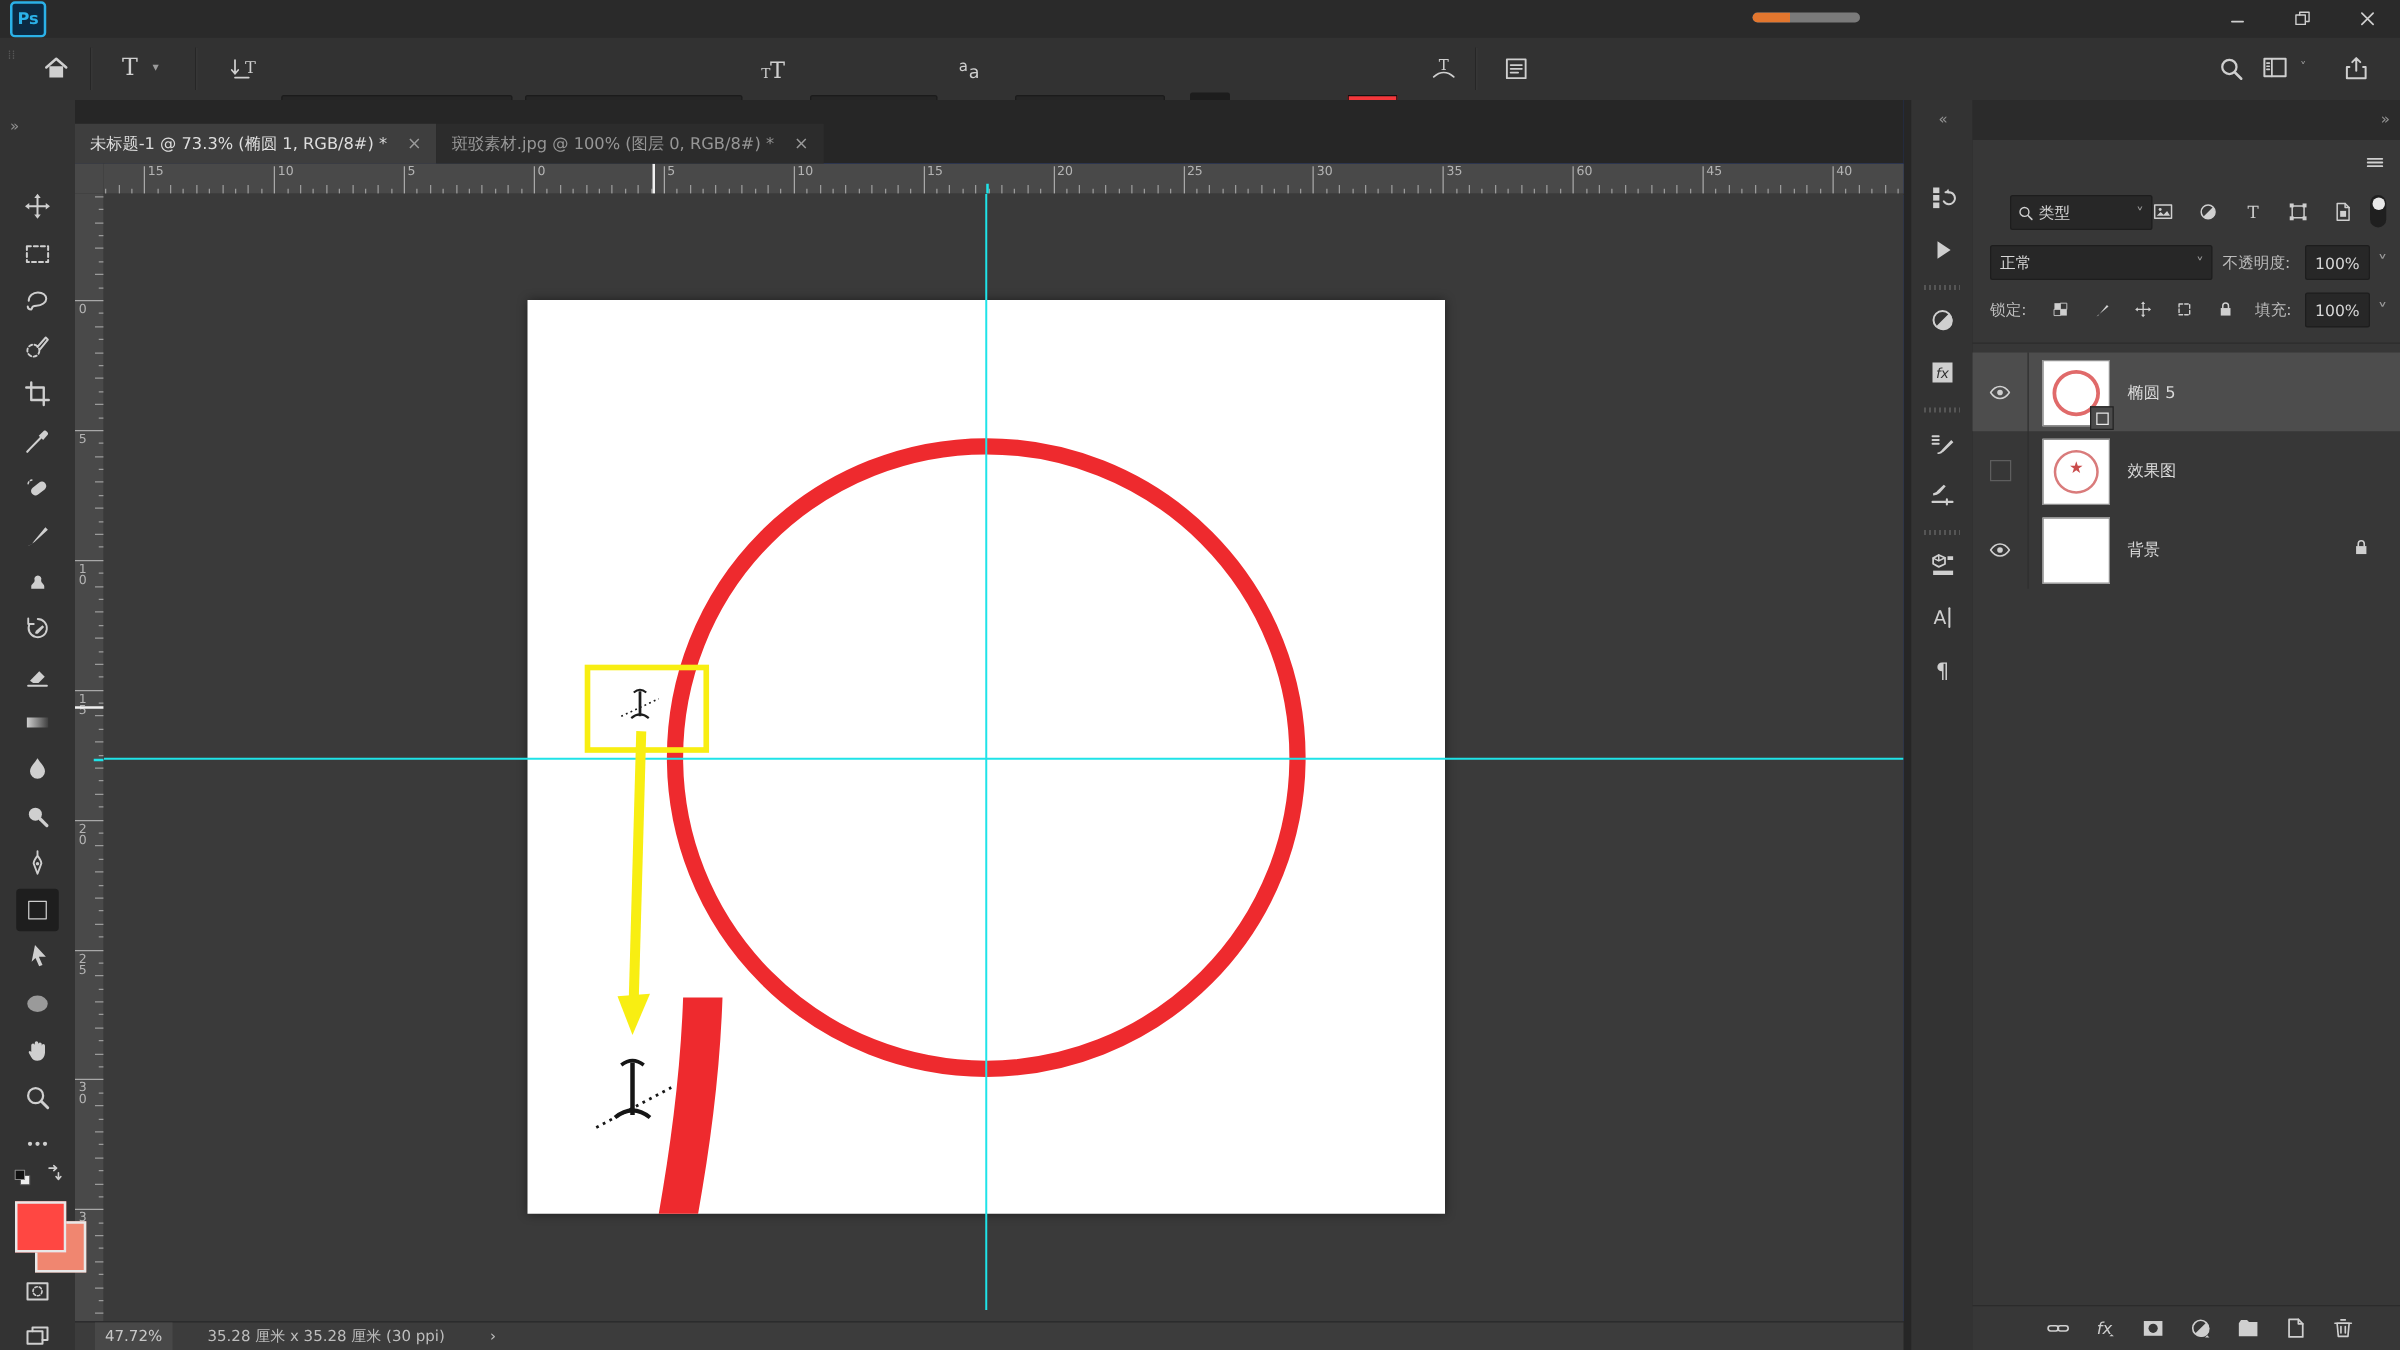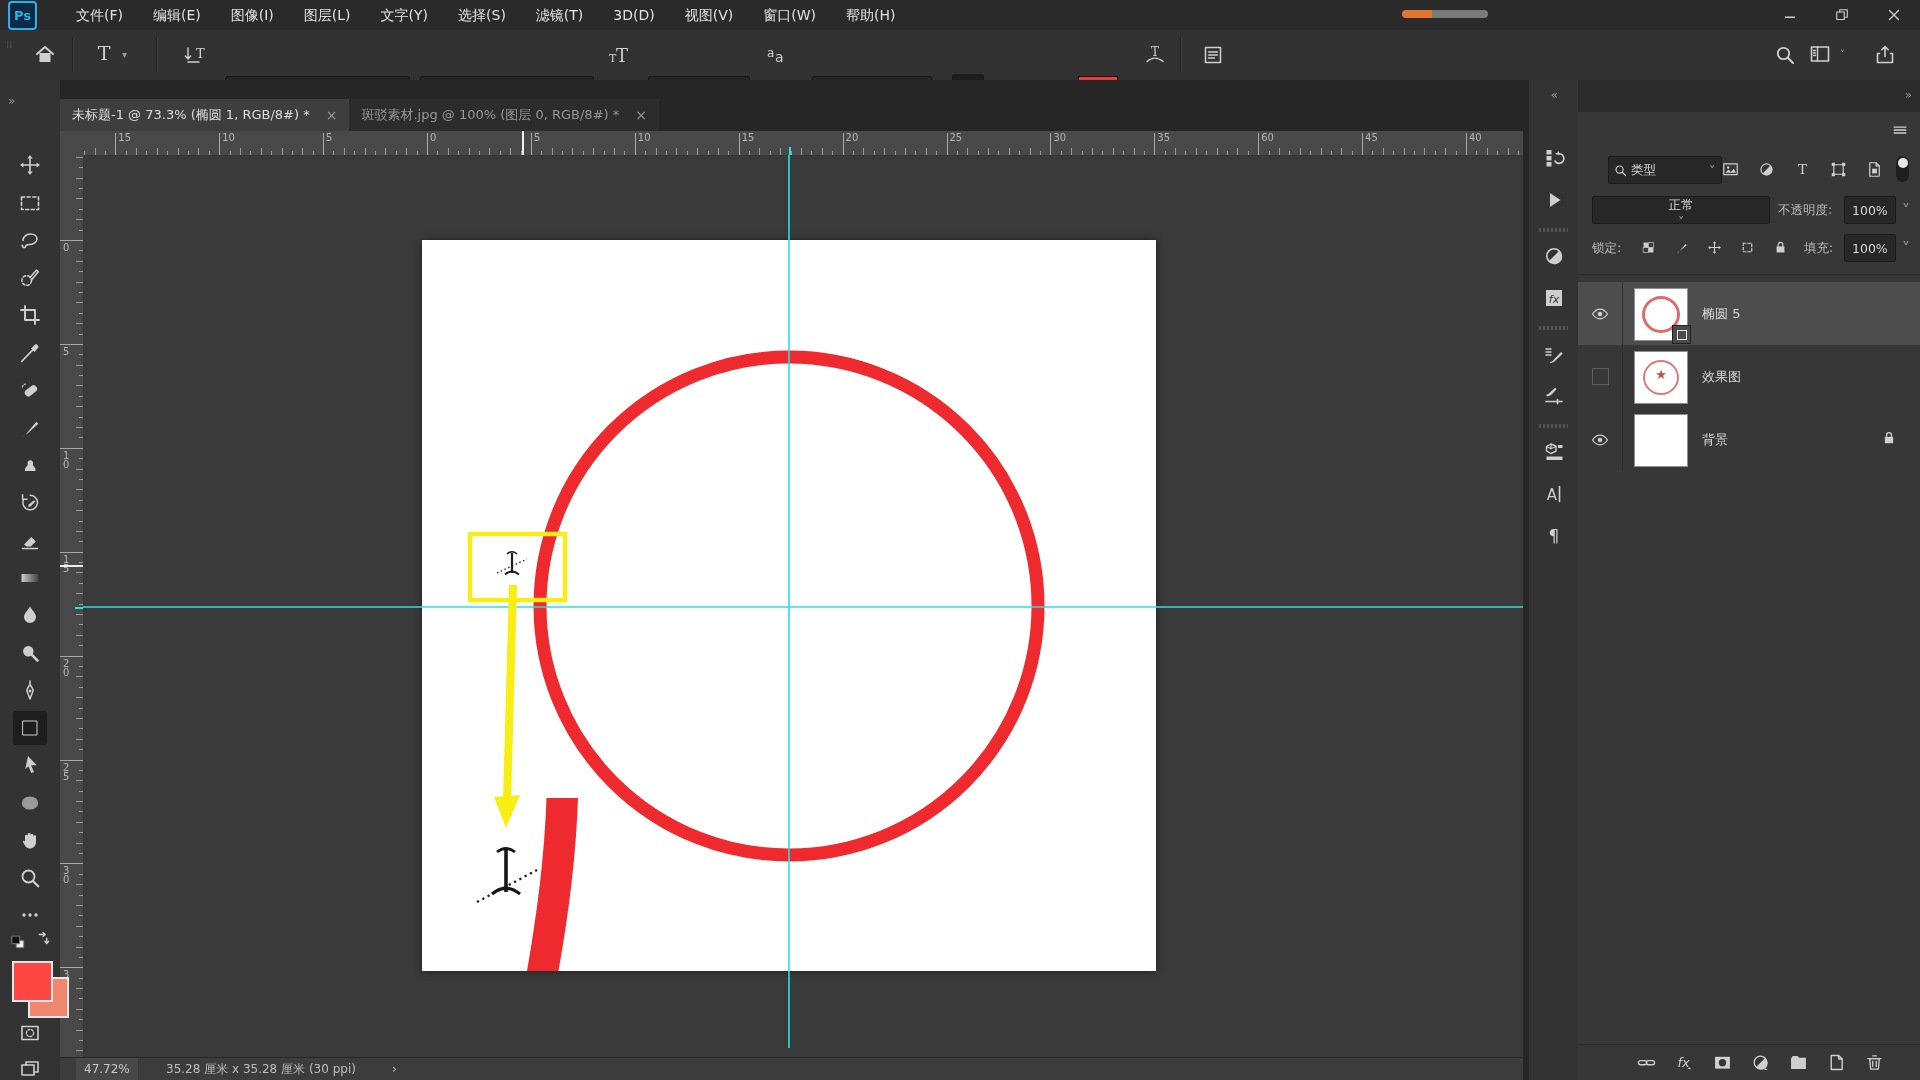--- a/index.html
+++ b/index.html
@@ -115,33 +115,20 @@
                  background:#373737;display:flex;align-items:center;justify-content:flex-start;padding-left:56px;box-sizing:border-box;gap:14px;}
   #lpanel-bottom .micon{width:24px;height:24px;display:flex;align-items:center;justify-content:center;color:#bdbdbd;}
 </style>
 </head>
 <body>
 
 <div id="app">
 
   <div id="menubar">
     <div id="ps-logo">Ps</div>
-    <div id="menu-items">
-        <div class="menu-item">文件(F)</div>
-        <div class="menu-item">编辑(E)</div>
-        <div class="menu-item">图像(I)</div>
-        <div class="menu-item">图层(L)</div>
-        <div class="menu-item">文字(Y)</div>
-        <div class="menu-item">选择(S)</div>
-        <div class="menu-item">滤镜(T)</div>
-        <div class="menu-item">3D(D)</div>
-        <div class="menu-item">视图(V)</div>
-        <div class="menu-item">窗口(W)</div>
-        <div class="menu-item">帮助(H)</div>
-      </div>
     <div id="progress-pill">
         <div class="fill"></div>
       </div>
     <div id="win-controls">
         <div class="winbtn">
           <span class="icon">
             <svg width="18" height="18" viewBox="0 0 24 24" fill="none" stroke-linecap="round" stroke-linejoin="round">
               <path d="M6 15h12" stroke="currentColor" stroke-width="1.8"></path>
             </svg>
           </span>
@@ -944,21 +931,21 @@
               <path d="M14 3.5v4h4" stroke="currentColor" stroke-width="1.5"></path>
               <rect x="9" y="11" width="6" height="6" fill="currentColor"></rect>
             </svg>
           </span>
         </div>
         <div id="filter-icons"></div>
       <div id="filter-toggle">
           <div class="knob"></div>
         </div>
 
-      <div class="pfield" style="left:14px;top:116px;width:176px;flex-direction:column;">
+      <div class="pfield" style="left:14px;top:116px;width:176px;">
         <span class="val">正常</span>
         <span class="chev">˅</span>
       </div>
       <div class="prow-label abs" style="left:200px;top:122px;">不透明度:</div>
       <div class="pfield" style="left:266px;top:116px;width:50px;">
         <span class="val">100%</span>
       </div>
       <div class="mini-icon" style="left:316px;top:118px;color:#999;">˅</div>
 
       <div class="prow-label abs" style="left:14px;top:160px;">锁定:</div>

